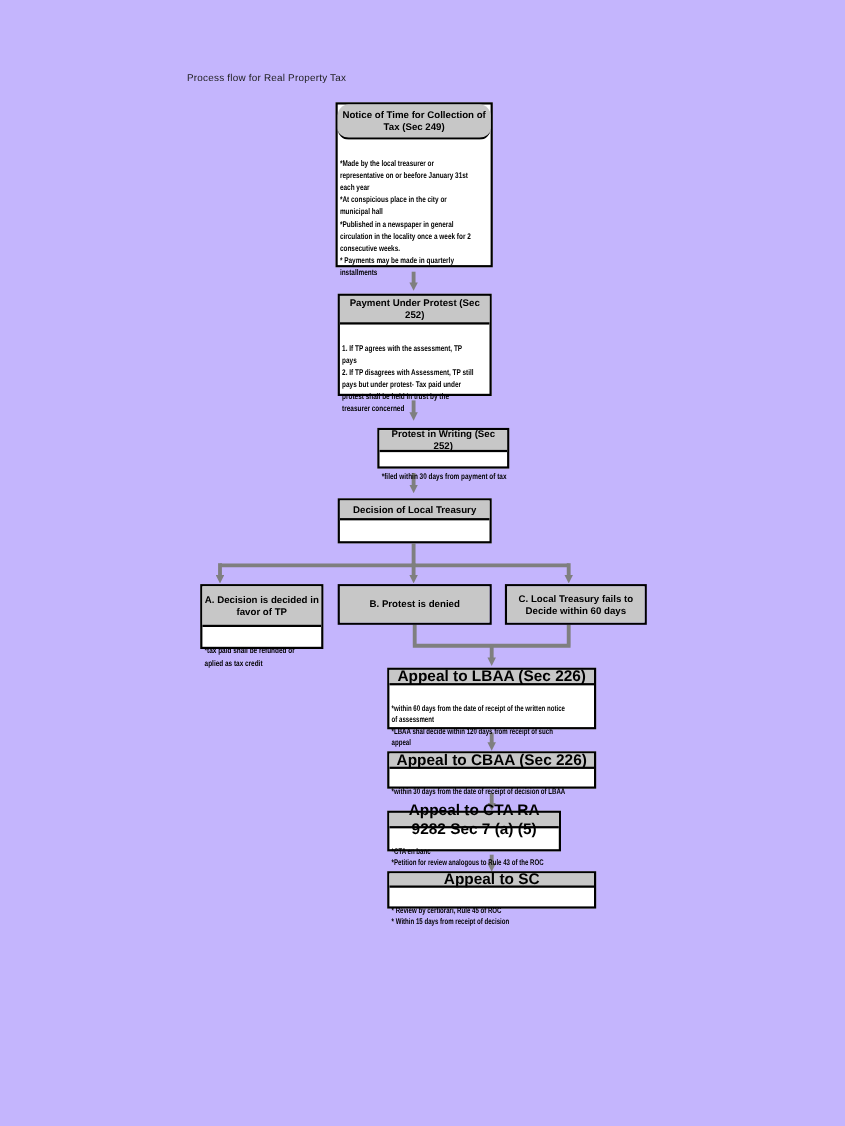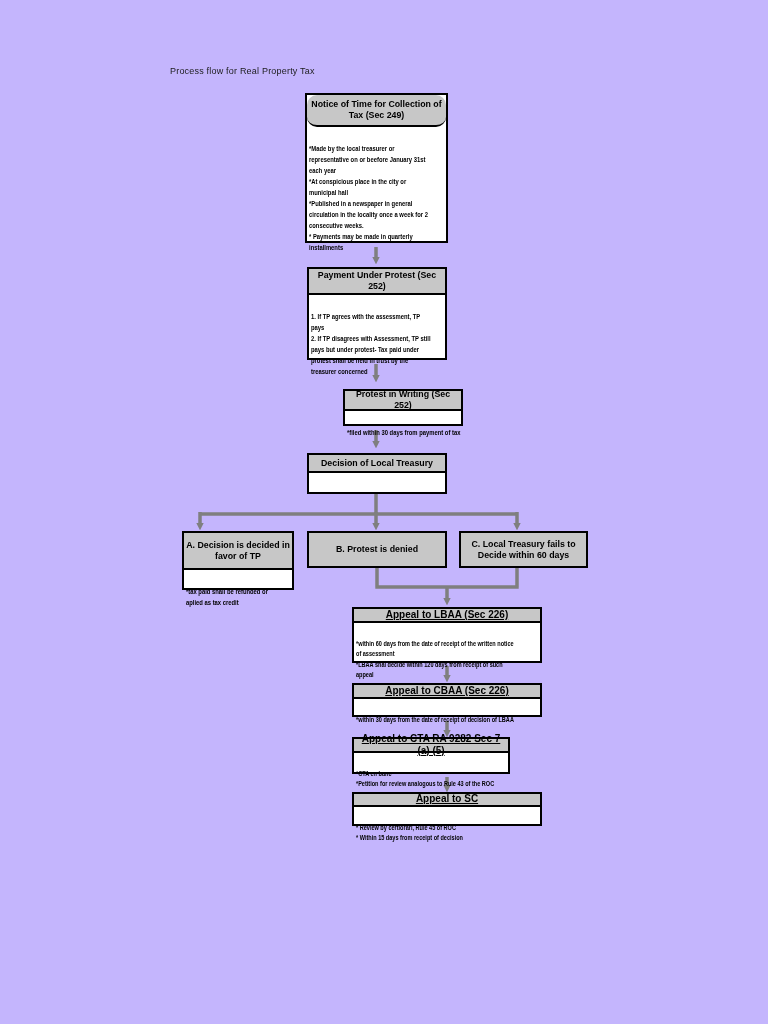--- a/index.html
+++ b/index.html
@@ -12,21 +12,21 @@
     letter-spacing:.2px;white-space:nowrap;
   }
   .fbox{
     position:absolute;box-sizing:border-box;border:2px solid #000;background:#fff;
   }
   .fhead{
     box-sizing:border-box;border-bottom:2px solid #000;
     display:flex;align-items:center;justify-content:center;text-align:center;
     font-weight:bold;font-size:8.8px;line-height:1.22;padding:1px 2px;
   }
-  .small-head .fhead{font-size:10px;text-decoration:underline;}
+  .small-head .fhead{font-size:14px;}
   .nobody{display:flex;flex-direction:column;}
   .nobody .fhead{flex:1;border-bottom:none;}
   .fbody{
     box-sizing:border-box;padding:16px 2px;overflow:hidden;
     font-weight:bold;font-size:7.5px;
   }
   .fline{white-space:nowrap;transform-origin:0 50%;}
   .lh-a .fline{line-height:11px;}
   .lh-b .fline{line-height:10.3px;}
   .cond-a .fline{transform:scaleX(0.78);}

